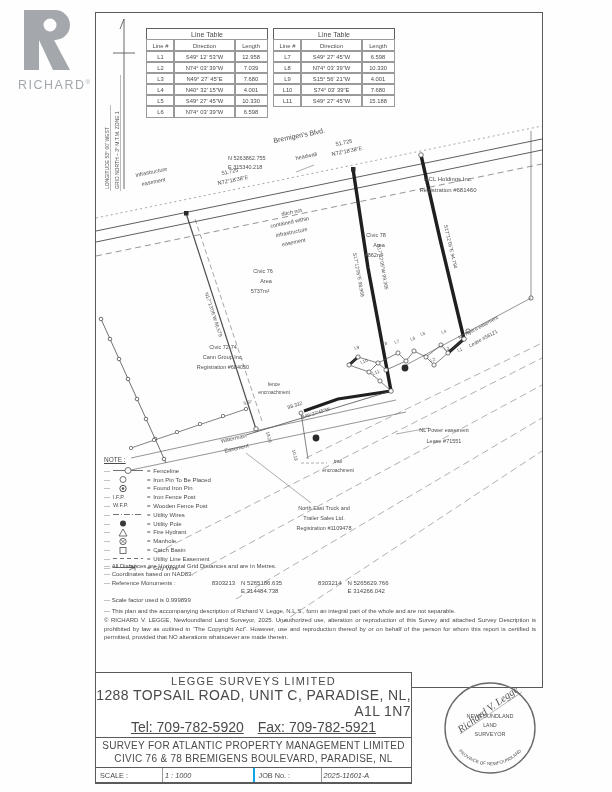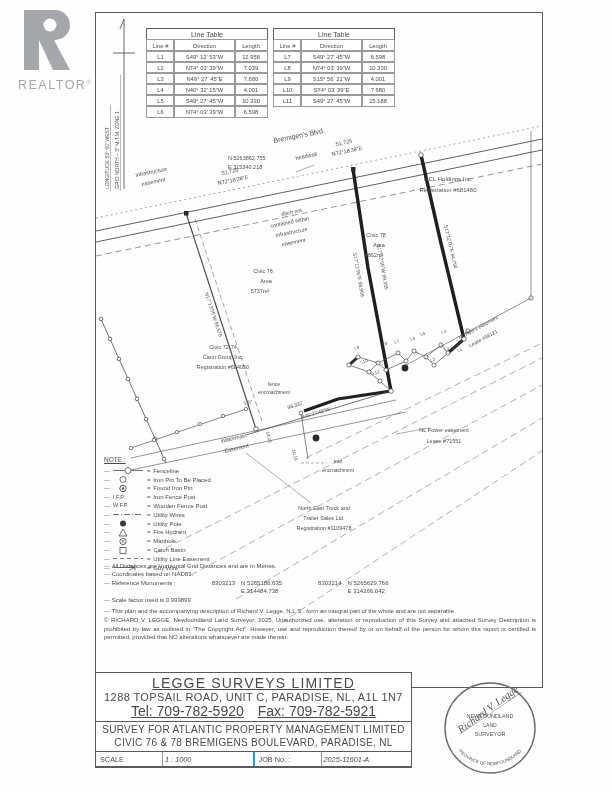--- a/index.html
+++ b/index.html
@@ -43,22 +43,22 @@
   .mon-group { display:flex; margin-left:36px; }
   .mon-id { margin-right:6px; }
   .mon-ne span { display:block; }
   .para { margin-top:3px; text-align:justify; }
   .para.nd::before { content:"\2014\00a0"; color:#6a6a6a; }
   .copyright { margin-top:1px; text-align:justify; }
 
   
   .tblock { position:absolute; left:95px; top:672px; width:315px; border:1px solid #5a5a5a;
             background:#fff; }
-  .tb-company { font-size:14px; letter-spacing:1.2px; text-align:center; padding-top:2px;text-decoration:underline; }
-  .tb-address { font-size:11px; letter-spacing:.4px; text-align:center; }
+  .tb-company { font-size:11px; letter-spacing:1.2px; text-align:center; padding-top:2px; }
+  .tb-address { font-size:14px; letter-spacing:.4px; text-align:right; }
   .tb-phone   { font-size:14px; text-align:center; padding-bottom:2px; }
   .tb-phone span { text-decoration:underline; margin:0 7px; }
   .tb-survey { border-top:1px solid #5a5a5a; text-align:center; font-size:10px;
                letter-spacing:.3px; padding:2px 0; line-height:1.25; }
   .tb-row { display:flex; border-top:1px solid #5a5a5a; font-size:7.3px; }
   .tb-cell { flex:1; display:flex; }
   .tb-cell + .tb-cell { border-left:2px solid #0ea5e9; }
   .tb-label { width:58px; padding:2.5px 4px 2px; }
   .tb-value { flex:1; text-align:left; padding:2.5px 2px 2px; border-left:1px solid #9a9a9a;font-style:italic; }
 
@@ -75,21 +75,21 @@
 
 <div class="page">
 
   <div class="logo">
     <svg width="88" height="90" viewBox="0 0 88 90">
       <rect x="14" y="2" width="15" height="60" fill="#a4a8ad"></rect>
       <path d="M29,2 h16 a15,15 0 0 1 0,30 h-16 z" fill="#a4a8ad"></path>
       <path d="M29,32 L44,32 L60,62 L43,62 Z" fill="#a4a8ad"></path>
       <circle cx="40" cy="17" r="6.5" fill="#fefefe"></circle>
     </svg>
-    <div class="logo-word"><span>REALTOR</span><sup>®</sup></div>
+    <div class="logo-word"><span>RICHARD</span><sup>®</sup></div>
   </div>
 
   <div class="frame">
 
     <svg class="map-svg" width="446" height="674" viewBox="0 0 446 674">
 
       <g stroke="#5a5a5a" stroke-width="0.9">
         <line x1="28" y1="6" x2="28" y2="176"></line>
         <line x1="17" y1="40" x2="39" y2="40"></line>
         <line x1="28" y1="6" x2="24" y2="16"></line>

